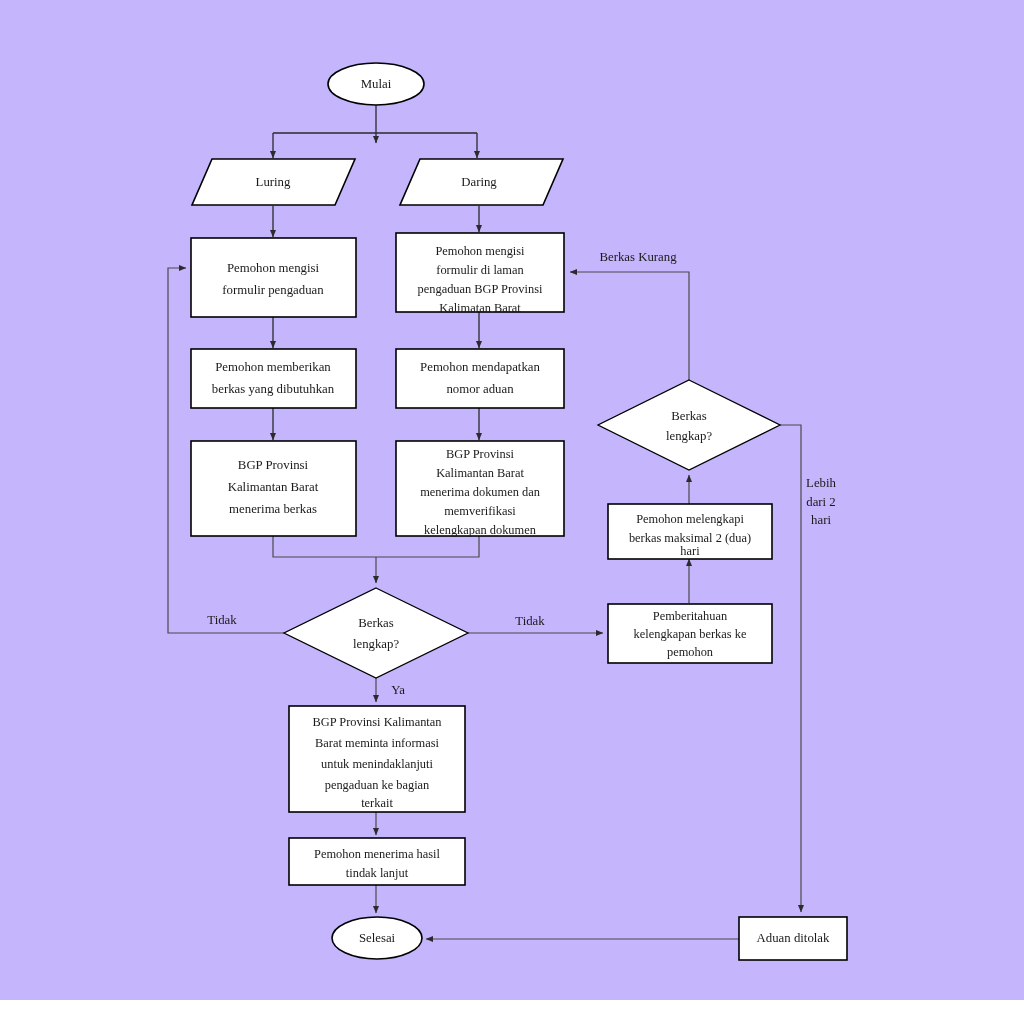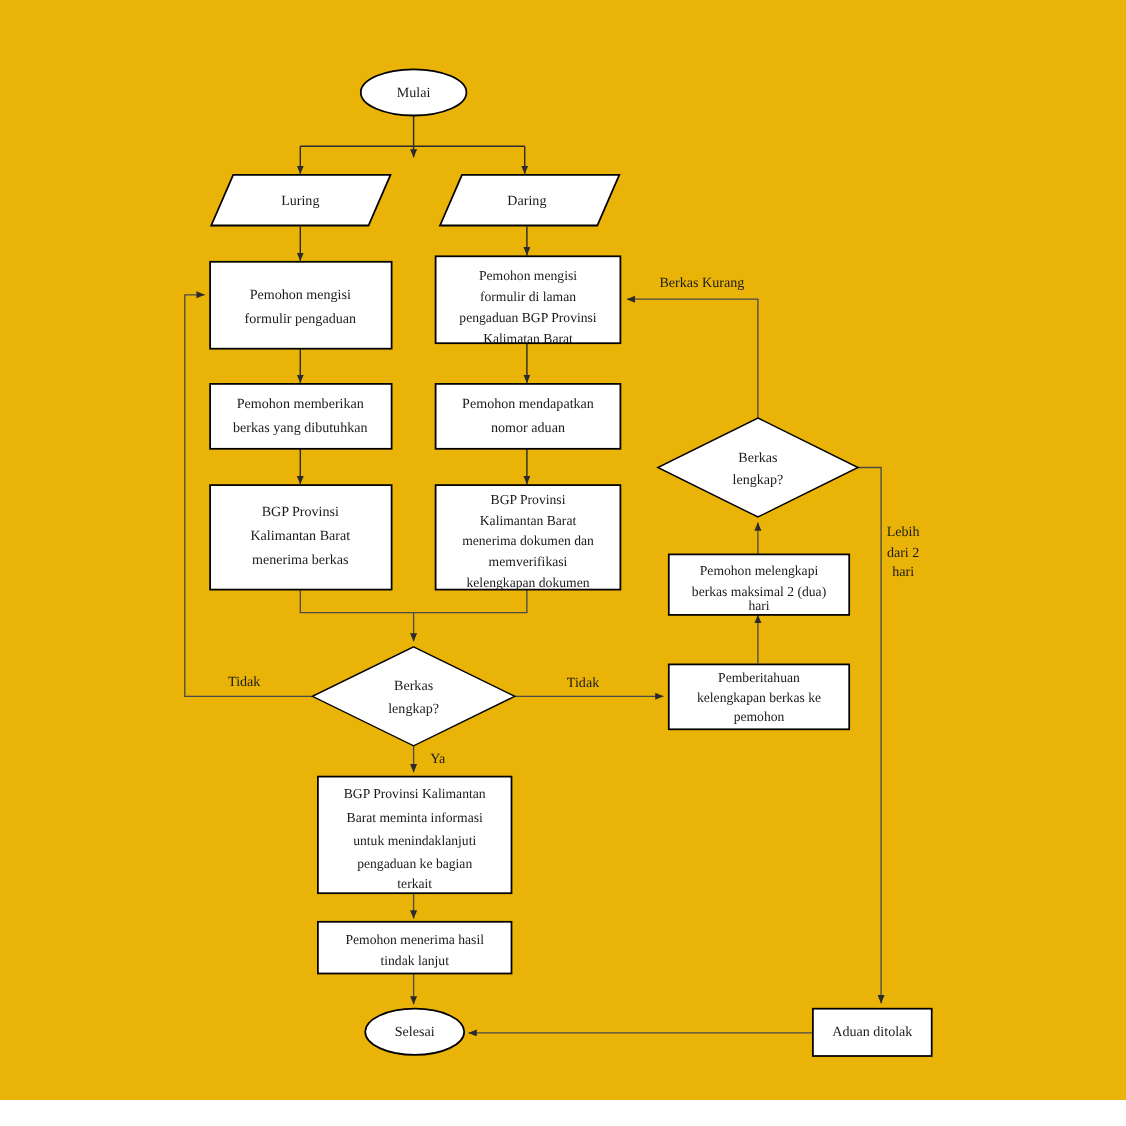--- a/index.html
+++ b/index.html
@@ -10,21 +10,21 @@
   body {
     width: 1024px;
     height: 1024px;
     font-family: "Liberation Serif", "DejaVu Serif", serif;
     overflow: hidden;
   }
   #flowchart-root {
     position: relative;
     width: 1024px;
     height: 1000px;
-    background: #eab308;
+    background: #c4b5fd;
   }
   svg#flow-svg {
     display: block;
     width: 1024px;
     height: 1024px;
   }
   .node-shape {
     fill: #ffffff;
     stroke: #000000;
     stroke-width: 1.6;

